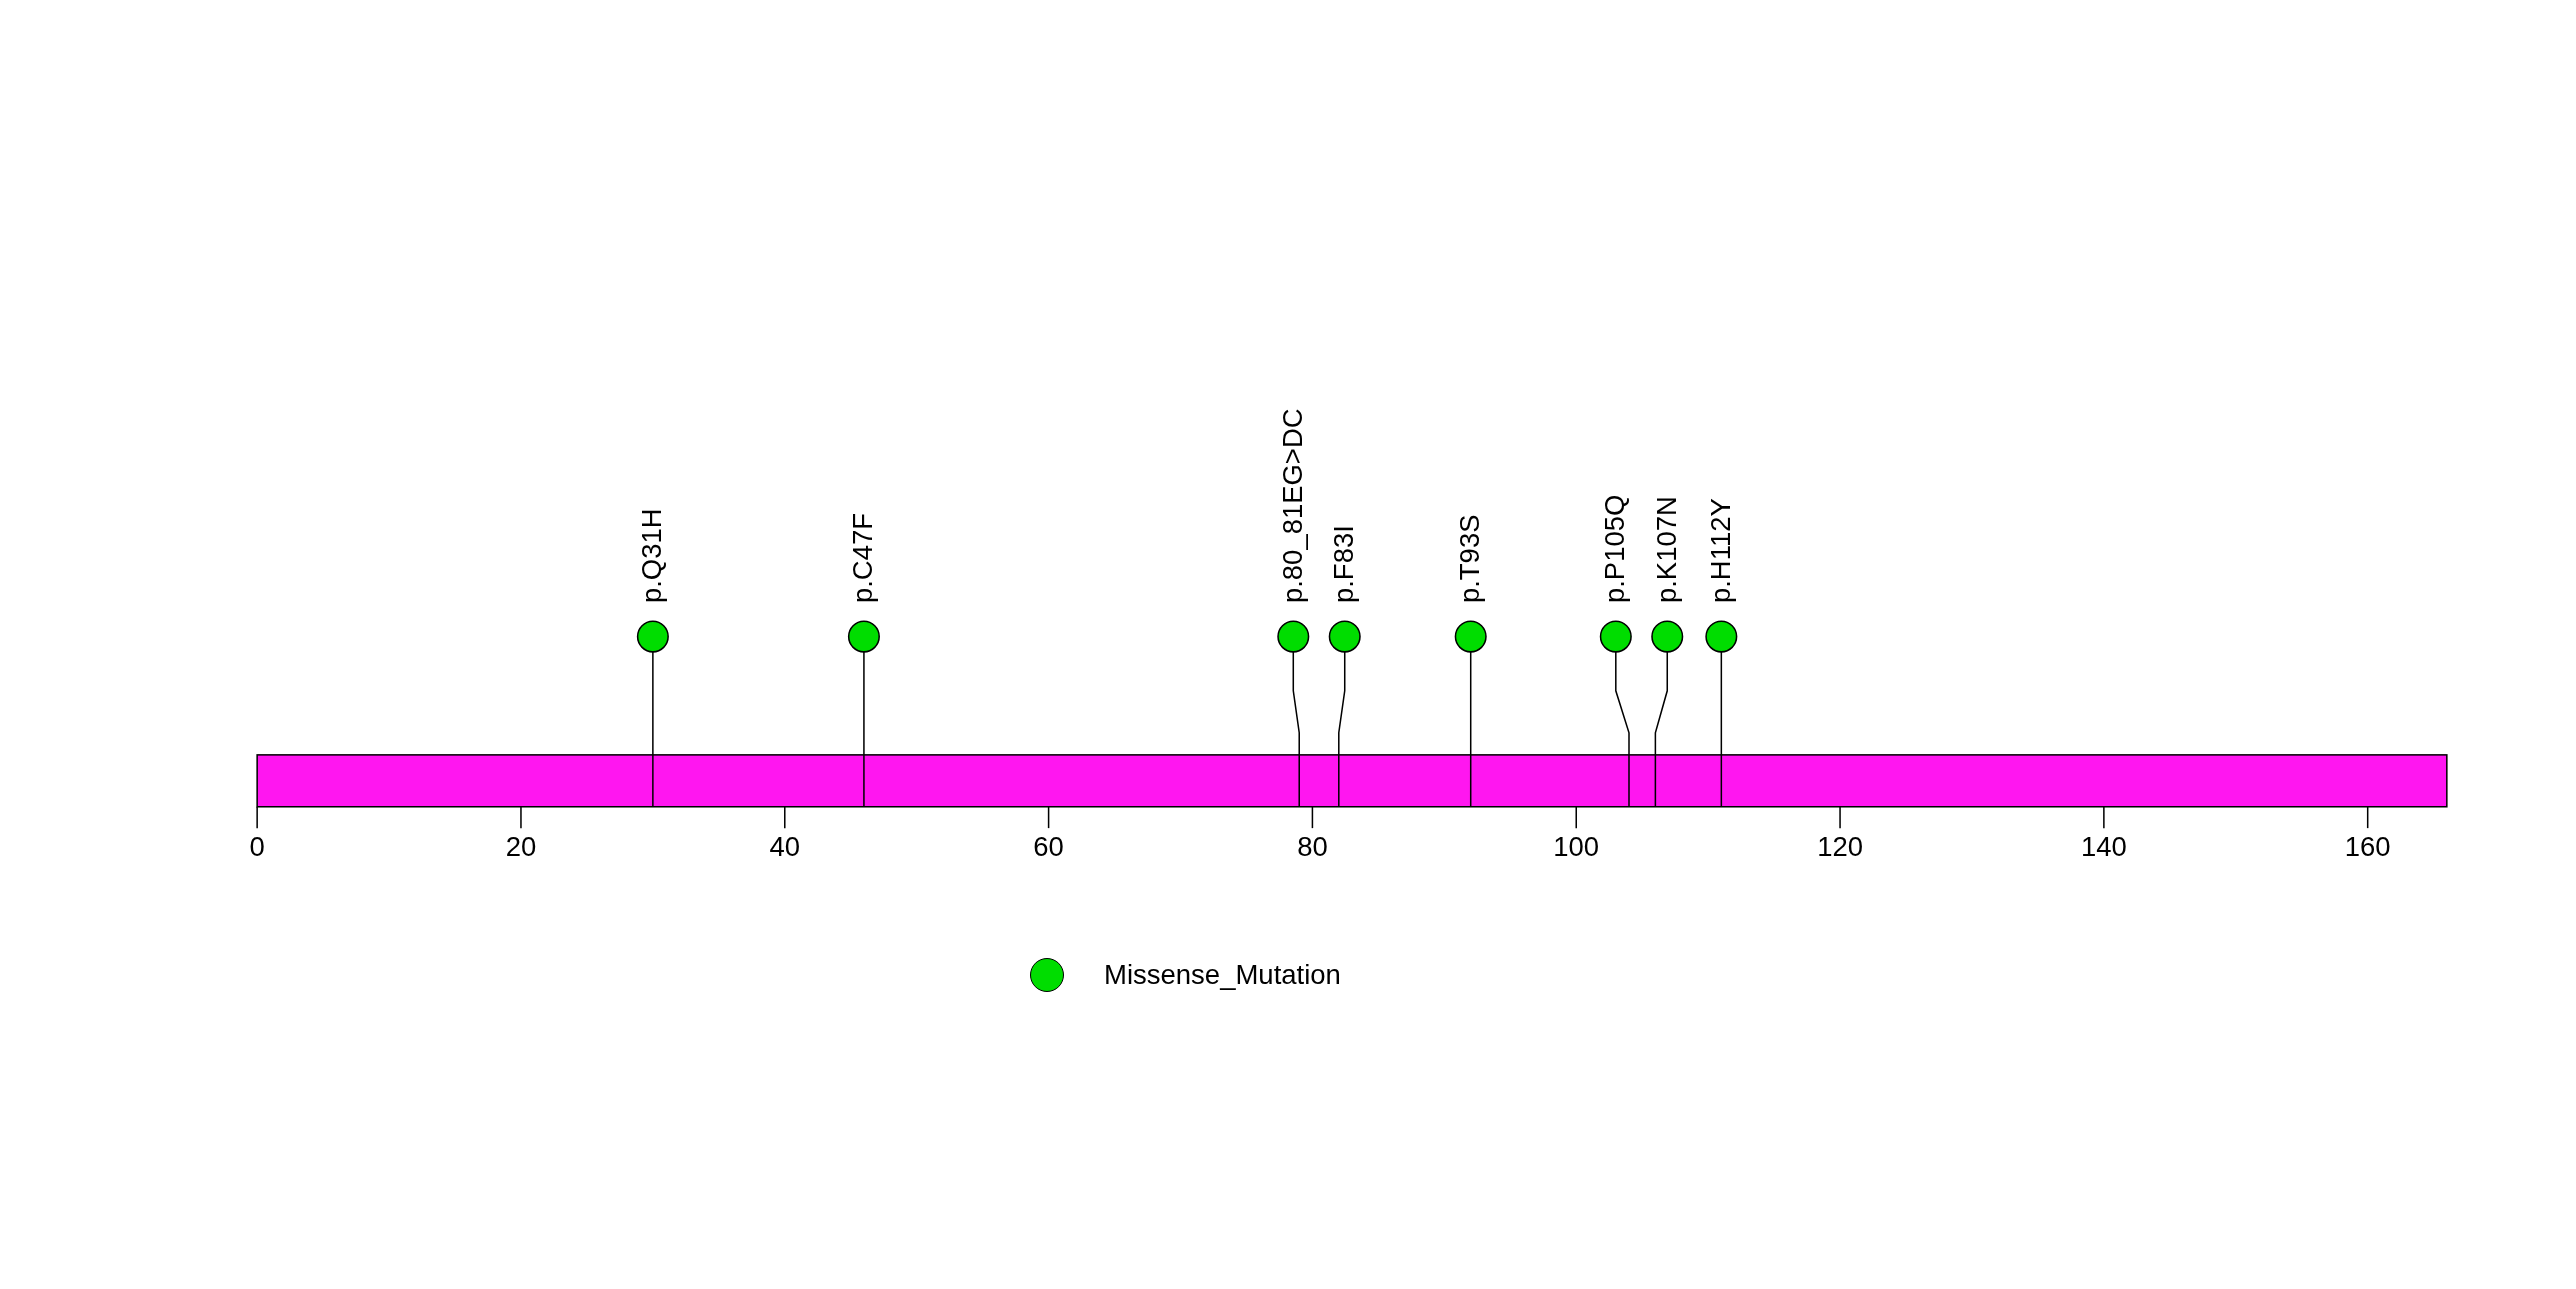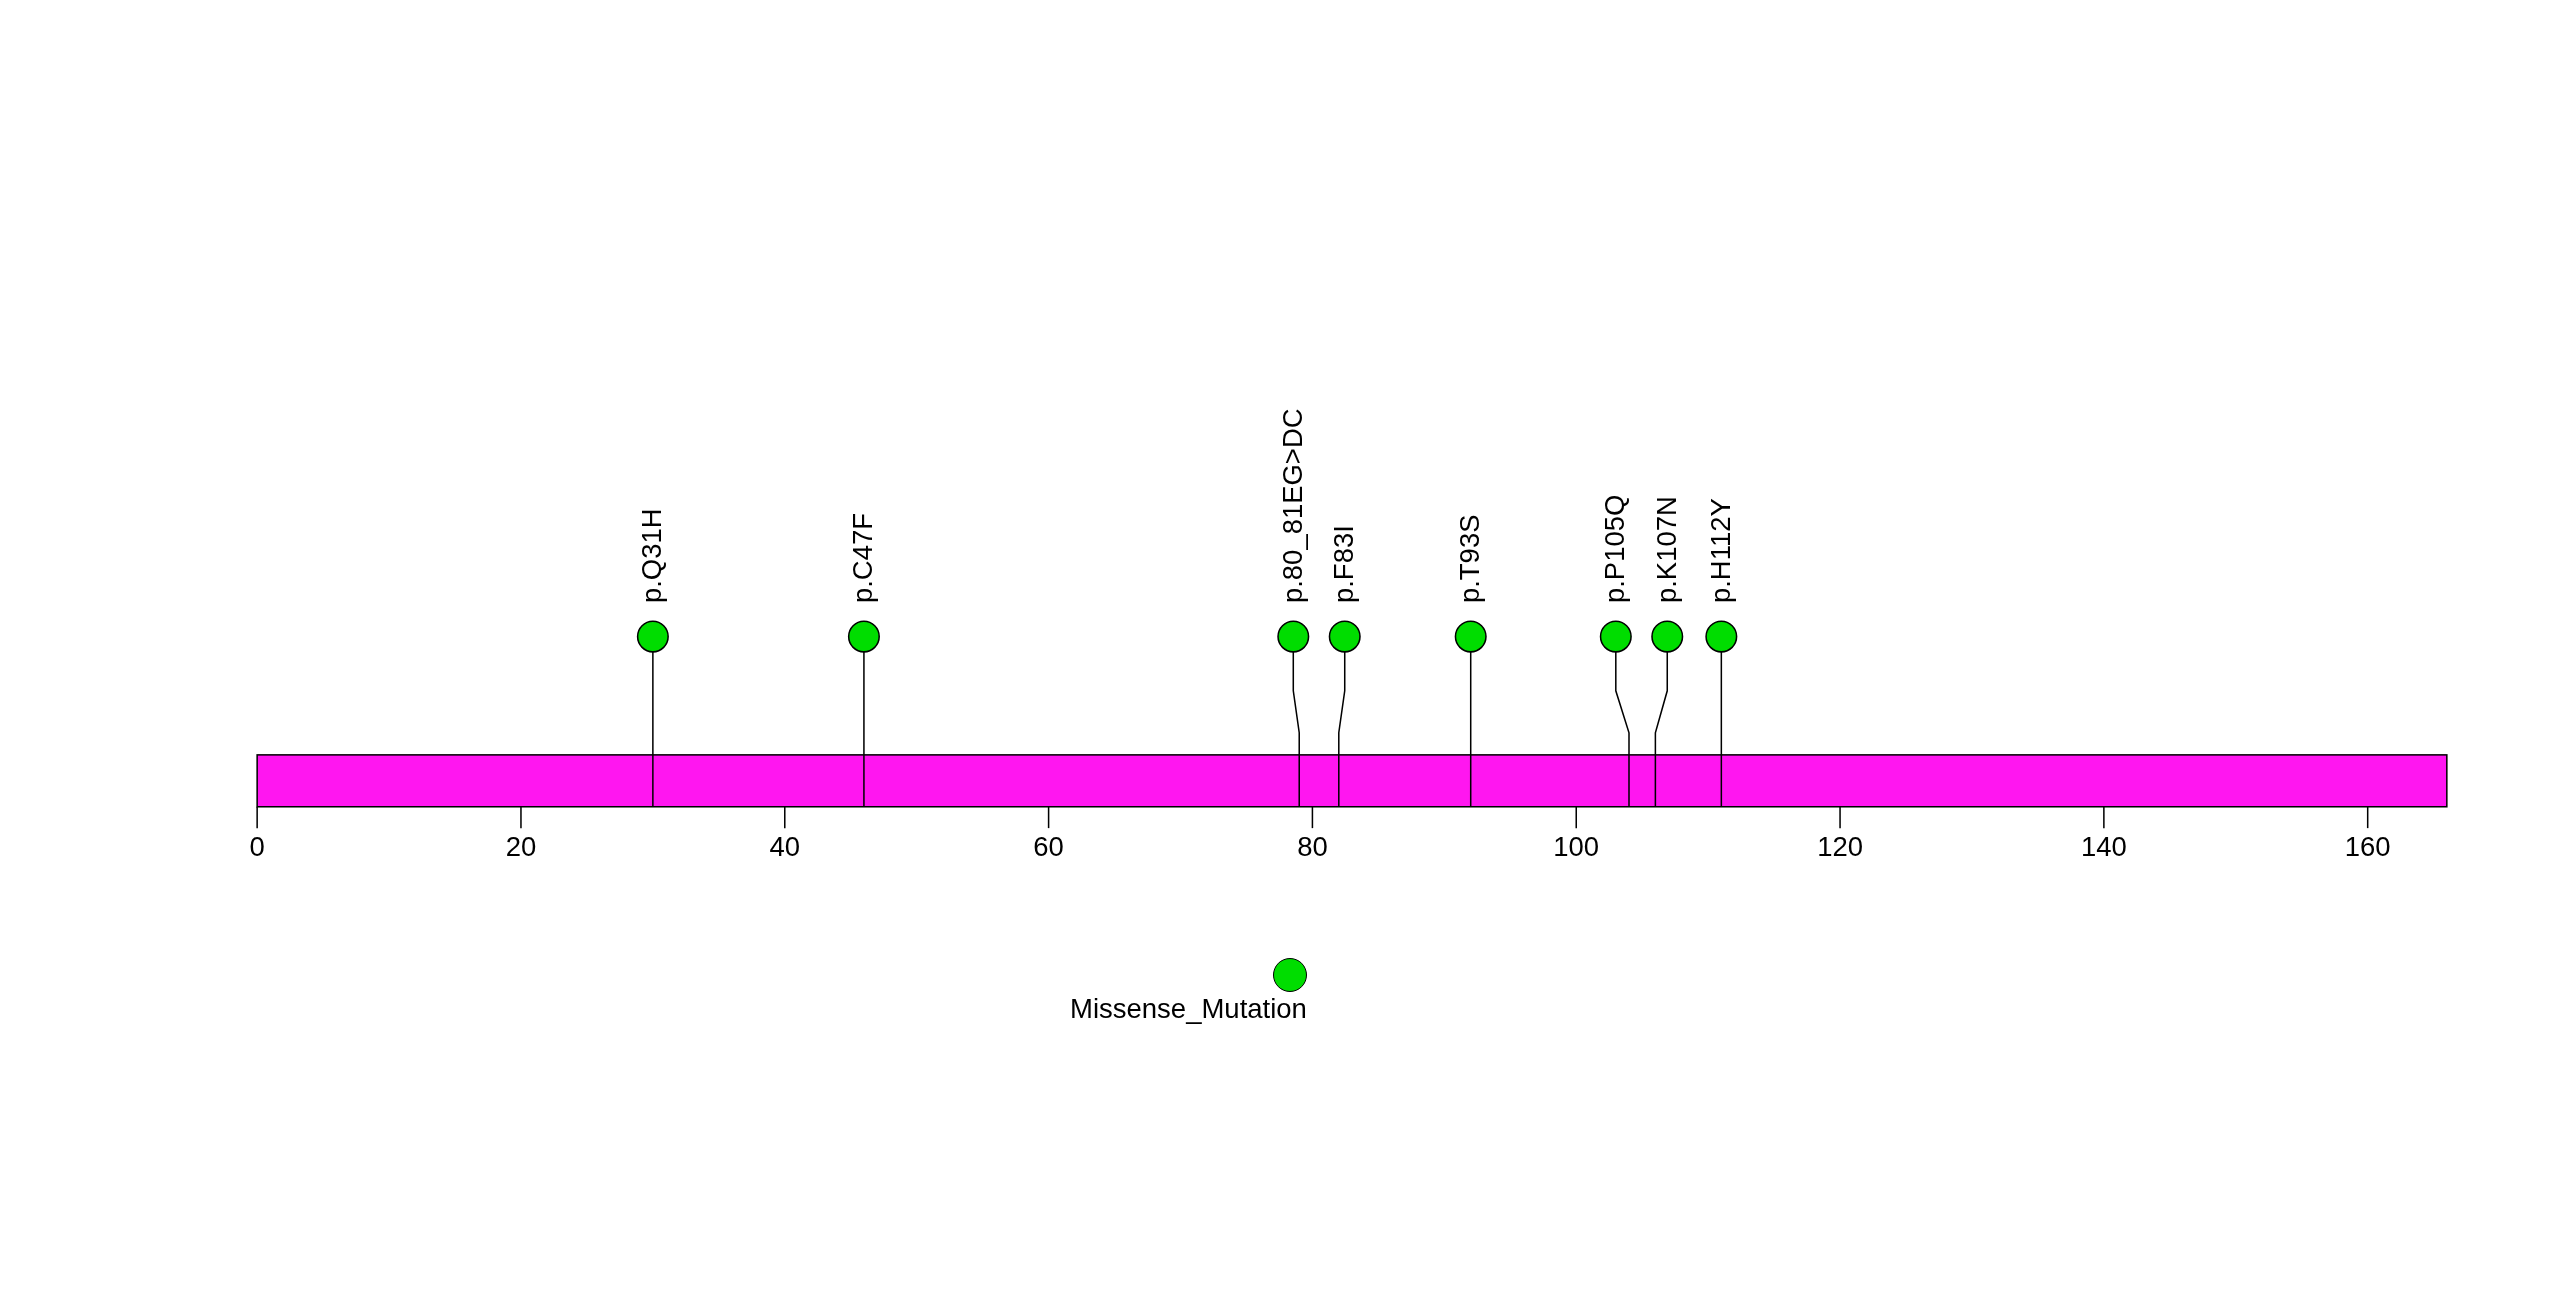--- a/index.html
+++ b/index.html
@@ -20,21 +20,20 @@
     left: 0;
     top: 0;
   }
   .legend {
     position: absolute;
     left: 1030px;
     top: 958px;
     display: flex;
     align-items: flex-end;
     height: 34px;
-    flex-direction: column;
   }
   .legend-swatch {
     width: 34px;
     height: 34px;
     border-radius: 50%;
     border: 1.5px solid #000000;
     box-sizing: border-box;
     flex: 0 0 auto;
   }
   .legend-label {

